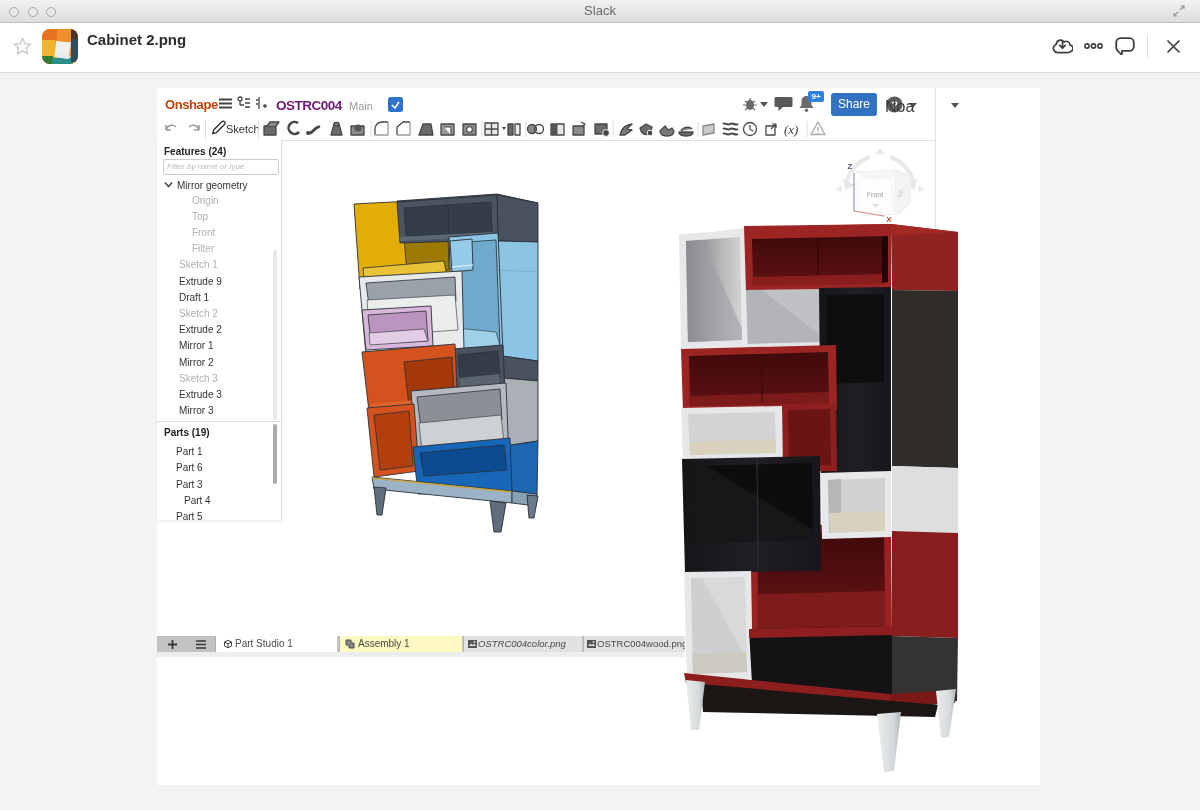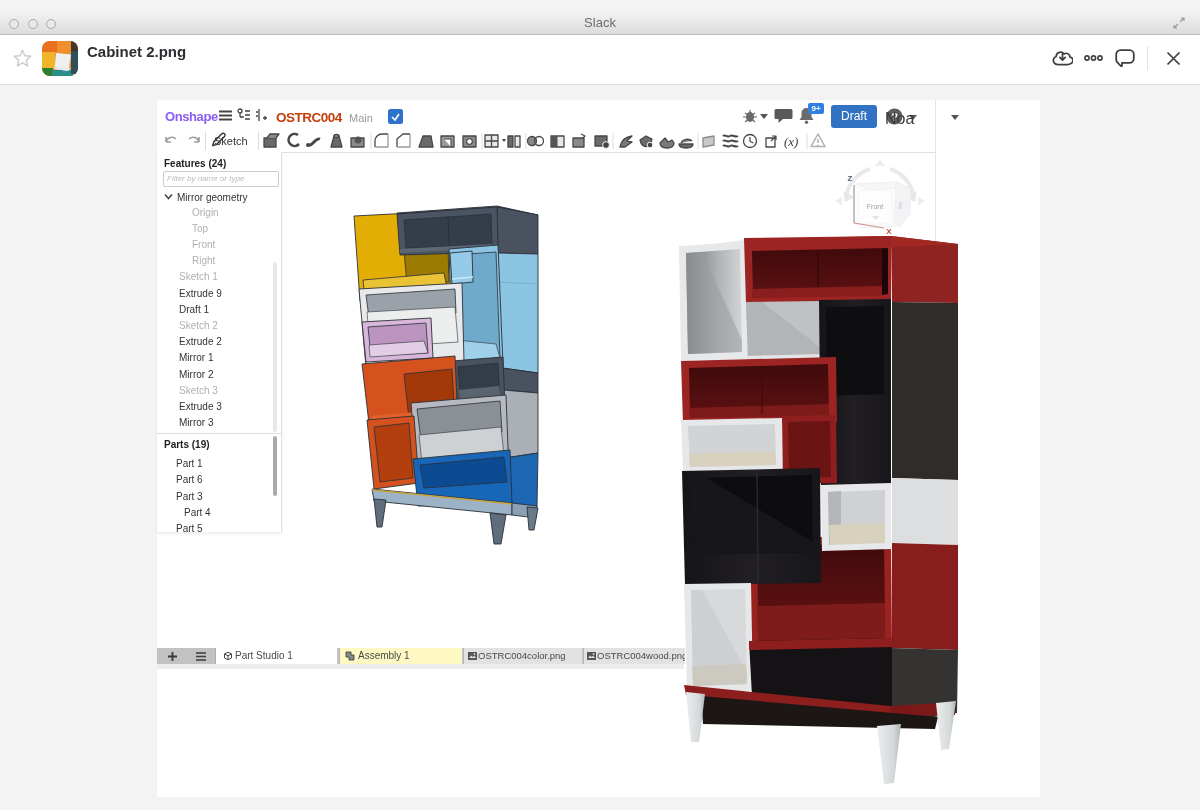--- a/index.html
+++ b/index.html
@@ -1,33 +1,33 @@
 <!DOCTYPE html>
 <html><head>
 <meta charset="utf-8">
 <style>
 html,body{margin:0;padding:0;}
 body{width:1200px;height:810px;overflow:hidden;font-family:"Liberation Sans",sans-serif;background:#f3f3f3;}
-#stage{position:relative;width:1200px;height:572px;margin-top:12px;}
+#stage{position:relative;width:1200px;height:572px;}
 .abs{position:absolute;}
 
 #titlebar{left:0;top:0;width:1200px;height:22px;background:linear-gradient(#f2f2f2,#dcdcdc);border-bottom:1px solid #bcbcbc;}
 .tl-circle{position:absolute;top:6.5px;width:8px;height:8px;border:1.5px solid #a9a9a9;border-radius:50%;background:#e9e9e9;}
 #tb-title{position:absolute;top:3px;left:0;width:1200px;text-align:center;font-size:13px;color:#6b6b6b;}
 
 #header{left:0;top:23px;width:1200px;height:49px;background:#fff;border-bottom:1px solid #dedede;}
 #fname{position:absolute;left:87px;top:31px;font-size:15px;font-weight:bold;color:#2c2d30;}
 #fmeta{position:absolute;left:87px;top:49px;font-size:12.5px;color:#b4b4b4;}
 #fmeta b{color:#9e9ea0;font-weight:bold;}
 
 #content{left:157px;top:88px;width:883px;height:697px;background:#fff;}
 #osline{left:935px;top:88px;width:1px;height:552px;background:#e3e3e3;}
 
-.oslogo{position:absolute;left:165px;top:97px;font-size:13px;font-weight:bold;color:#8b5cf6;letter-spacing:-0.4px;}
-#osdoc{position:absolute;left:276px;top:98px;font-size:13.5px;letter-spacing:-0.5px;font-weight:bold;color:#c2410c;}
+.oslogo{position:absolute;left:165px;top:97px;font-size:13px;font-weight:bold;color:#c2410c;letter-spacing:-0.4px;}
+#osdoc{position:absolute;left:276px;top:98px;font-size:13.5px;letter-spacing:-0.5px;font-weight:bold;color:#701a75;}
 #osmain{position:absolute;left:349px;top:100px;font-size:11px;color:#9a9a9a;}
 
 #lpanel{left:157px;top:140px;width:124px;height:380px;background:#fff;border-right:1px solid #e0e0e0;box-shadow:0 2px 3px rgba(0,0,0,0.08);}
 .lp{position:absolute;font-size:10px;color:#333;}
 .lp.gray{color:#b0b0b0;}
 .lp.b{font-weight:bold;color:#222;}
 #filterbox{position:absolute;left:163px;top:159px;width:108px;height:12px;border:1px solid #ccc;border-radius:2px;background:#fff;color:#bbb;font-style:italic;font-size:8px;padding:1px 3px;line-height:12px;}
 
 #tabbar{left:157px;top:636px;width:527px;height:16px;background:#c7c7c7;}
 #tabplus{left:157px;top:636px;width:58px;height:16px;background:#c2c2c2;border-right:1px solid #adadad;}
@@ -117,21 +117,21 @@
       <path d="M0 0 h8 l-4 5 z" fill="#555"></path>
     </svg>
   <svg class="abs" style="left:774px;top:96px;" width="19" height="17" viewBox="0 0 19 17">
     <path d="M2 2 h15 a1.5 1.5 0 0 1 1.5 1.5 v7 a1.5 1.5 0 0 1 -1.5 1.5 h-8 l-4.5 4 v-4 h-2.5 a1.5 1.5 0 0 1 -1.5 -1.5 v-7 a1.5 1.5 0 0 1 1.5 -1.5" fill="#595959" transform="translate(0,-1)"></path>
   </svg>
   <svg class="abs" style="left:799px;top:95px;" width="15" height="17" viewBox="0 0 15 17">
     <path d="M7.5 1 a5 5 0 0 1 5 5 v4 l2 3 h-14 l2 -3 v-4 a5 5 0 0 1 5 -5 z" fill="#6a6a6a"></path>
     <circle cx="7.5" cy="15.2" r="1.7" fill="#6a6a6a"></circle>
   </svg>
   <div class="abs" style="left:808px;top:91px;width:16px;height:11px;background:#2f80e0;border-radius:2px;color:#fff;font-size:8px;font-weight:bold;text-align:center;line-height:11px;">9+</div>
-  <div class="abs" style="left:831px;top:93px;width:46px;height:23px;background:#3272c3;border-radius:3px;color:#fff;font-size:12px;text-align:center;line-height:23px;">Draft</div>
+  <div class="abs" style="left:831px;top:93px;width:46px;height:23px;background:#3272c3;border-radius:3px;color:#fff;font-size:12px;text-align:center;line-height:23px;">Share</div>
   <svg class="abs" style="left:886px;top:96px;" width="17" height="17" viewBox="0 0 17 17">
     <circle cx="8.5" cy="8.5" r="8" fill="#5c5c5c"></circle>
     <text x="8.5" y="12.5" font-size="11" font-weight="bold" fill="#fff" text-anchor="middle" font-family="Liberation Sans">?</text>
   </svg>
   <svg class="abs" style="left:909px;top:103px;" width="8" height="6" viewBox="0 0 8 6">
       <path d="M0 0 h8 l-4 5 z" fill="#555"></path>
     </svg>
   <div class="abs" style="left:885px;top:98px;font-size:16px;font-weight:normal;color:#3a3a3a;">Noa</div>
   <svg class="abs" style="left:951px;top:103px;" width="8" height="6" viewBox="0 0 8 6">
       <path d="M0 0 h8 l-4 5 z" fill="#555"></path>
@@ -139,21 +139,21 @@
 
   <div class="abs" style="left:157px;top:140px;width:778px;height:1px;background:#e0e0e0;"></div>
   <svg class="abs" style="left:163px;top:121px;" width="40" height="16" viewBox="0 0 40 16">
     <path d="M3 10 a6 6 0 0 1 10 -3 M3 10 v-5 M3 10 h5" stroke="#9e9e9e" stroke-width="1.6" fill="none" transform="translate(0,-1)"></path>
     <path d="M37 10 a6 6 0 0 0 -10 -3 M37 10 v-5 M37 10 h-5" stroke="#9e9e9e" stroke-width="1.6" fill="none" transform="translate(-1,-1)"></path>
   </svg>
   <div class="abs" style="left:205px;top:120px;width:1px;height:18px;background:#ddd;"></div>
   <svg class="abs" style="left:211px;top:120px;" width="15" height="17" viewBox="0 0 15 17">
     <path d="M2 15 l1 -4 9 -9 a1.5 1.5 0 0 1 3 3 l-9 9 z" fill="none" stroke="#333" stroke-width="1.5" transform="scale(0.9)"></path>
   </svg>
-  <div class="abs" style="left:214px;top:123px;font-size:11px;color:#333;">Sketch</div>
+  <div class="abs" style="left:226px;top:123px;font-size:11px;color:#333;">Sketch</div>
   <div class="abs" style="left:258px;top:120px;width:1px;height:18px;background:#ddd;"></div>
   <svg class="abs" style="left:257px;top:118px;" width="580" height="23" viewBox="257 118 580 23">
     <g fill="none" stroke="#474747" stroke-width="1.3" stroke-linejoin="round" transform="translate(5,0)">
 
       <path d="M259,126 h12 v9 h-12 z" fill="#6a6a6a"></path>
         <path d="M262,126 l3,-4 h9 l-3,4" fill="#8a8a8a"></path>
 
       <path d="M293,123 a6,6 0 1 0 1,9" fill="none" stroke-width="2.6"></path>
 
       <path d="M303,133 c5,2 7,-8 12,-6" stroke-width="2.8"></path>
@@ -234,21 +234,21 @@
   <div id="lpanel" class="abs"></div>
   <div class="lp b" style="left:164px;top:146px;">Features (24)</div>
   <div id="filterbox">Filter by name or type</div>
   <svg class="abs" style="left:164px;top:181px;" width="9" height="7" viewBox="0 0 9 7">
       <path d="M1 1.5 l3.5 4 3.5 -4" stroke="#444" stroke-width="1.5" fill="none"></path>
     </svg>
   <div class="lp" style="left:177px;top:180px;">Mirror geometry</div>
   <div class="lp gray" style="left:192px;top:195px;">Origin</div>
   <div class="lp gray" style="left:192px;top:211px;">Top</div>
   <div class="lp gray" style="left:192px;top:227px;">Front</div>
-  <div class="lp gray" style="left:192px;top:243px;">Right</div>
+  <div class="lp gray" style="left:192px;top:243px;">Filter</div>
   <div class="lp gray" style="left:179px;top:259px;">Sketch 1</div>
   <div class="lp" style="left:179px;top:276px;">Extrude 9</div>
   <div class="lp" style="left:179px;top:292px;text-align:right;">Draft 1</div>
   <div class="lp gray" style="left:179px;top:308px;">Sketch 2</div>
   <div class="lp" style="left:179px;top:324px;">Extrude 2</div>
   <div class="lp" style="left:179px;top:340px;">Mirror 1</div>
   <div class="lp" style="left:179px;top:357px;">Mirror 2</div>
   <div class="lp gray" style="left:179px;top:373px;">Sketch 3</div>
   <div class="lp" style="left:179px;top:389px;">Extrude 3</div>
   <div class="lp" style="left:179px;top:405px;">Mirror 3</div>
@@ -356,21 +356,21 @@
       <path d="M0 1 h10 M0 4.5 h10 M0 8 h10" stroke="#3a3a3a" stroke-width="1.4"></path>
     </svg>
   <div class="tab" style="left:216px;width:121px;background:#fff;"><span style="margin-left:19px;">Part Studio 1</span></div>
   <svg class="abs" style="left:223px;top:639px;" width="10" height="10" viewBox="0 0 10 10">
       <path d="M1.5 3 L5 1.2 L8.5 3 L8.5 7 L5 8.8 L1.5 7 Z M1.5 3 L5 4.8 L8.5 3 M5 4.8 V8.8" fill="none" stroke="#444" stroke-width="1"></path>
     </svg>
   <div class="tab" style="left:339px;width:122px;background:#fef9c3;border-left:1px solid #b5b5b5;"><span style="margin-left:18px;">Assembly 1</span></div>
   <svg class="abs" style="left:345px;top:639px;" width="10" height="10" viewBox="0 0 10 10">
       <path d="M1 1 h5 v3 h3 v5 h-5 v-3 h-3 z" fill="#888" stroke="#444" stroke-width="0.9"></path>
     </svg>
-  <div class="tab" style="left:463px;width:118px;background:#e2e2e2;border-left:1px solid #b5b5b5;font-size:9.5px;"><span style="margin-left:14px;">OSTRC004color.png</span></div>
+  <div class="tab" style="left:463px;width:118px;background:#e2e2e2;border-left:1px solid #b5b5b5;font-size:9.5px;"><span style="margin-left:14px;font-style:italic;">OSTRC004color.png</span></div>
   <svg class="abs" style="left:468px;top:640px;" width="9" height="8" viewBox="0 0 9 8">
       <rect x="0" y="0" width="9" height="8" fill="#555"></rect>
       <path d="M1 6 l2.2 -2.5 1.6 1.6 1.4 -1.6 1.8 2.5 z" fill="#ddd"></path>
       <circle cx="6.5" cy="2" r="0.9" fill="#ddd"></circle>
     </svg>
   <div class="tab" style="left:583px;width:101px;background:#e2e2e2;border-left:1px solid #b5b5b5;overflow:hidden;font-size:9.5px;"><span style="margin-left:13px;">OSTRC004wood.png</span></div>
   <svg class="abs" style="left:587px;top:640px;" width="9" height="8" viewBox="0 0 9 8">
       <rect x="0" y="0" width="9" height="8" fill="#555"></rect>
       <path d="M1 6 l2.2 -2.5 1.6 1.6 1.4 -1.6 1.8 2.5 z" fill="#ddd"></path>
       <circle cx="6.5" cy="2" r="0.9" fill="#ddd"></circle>

